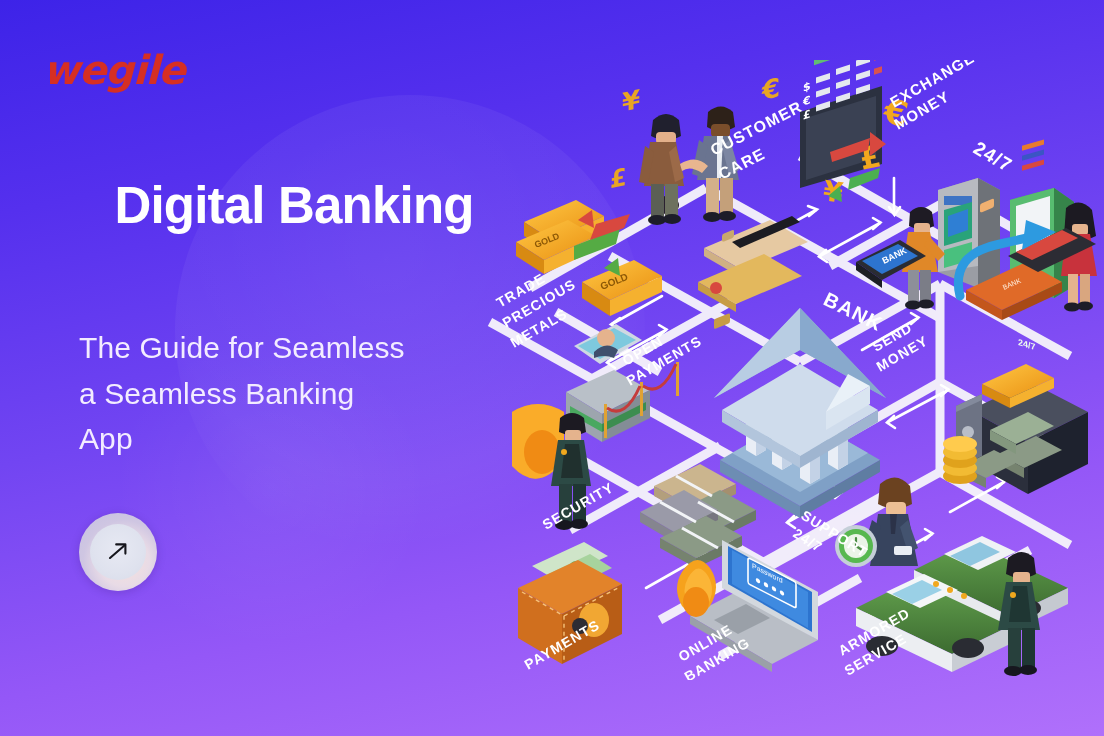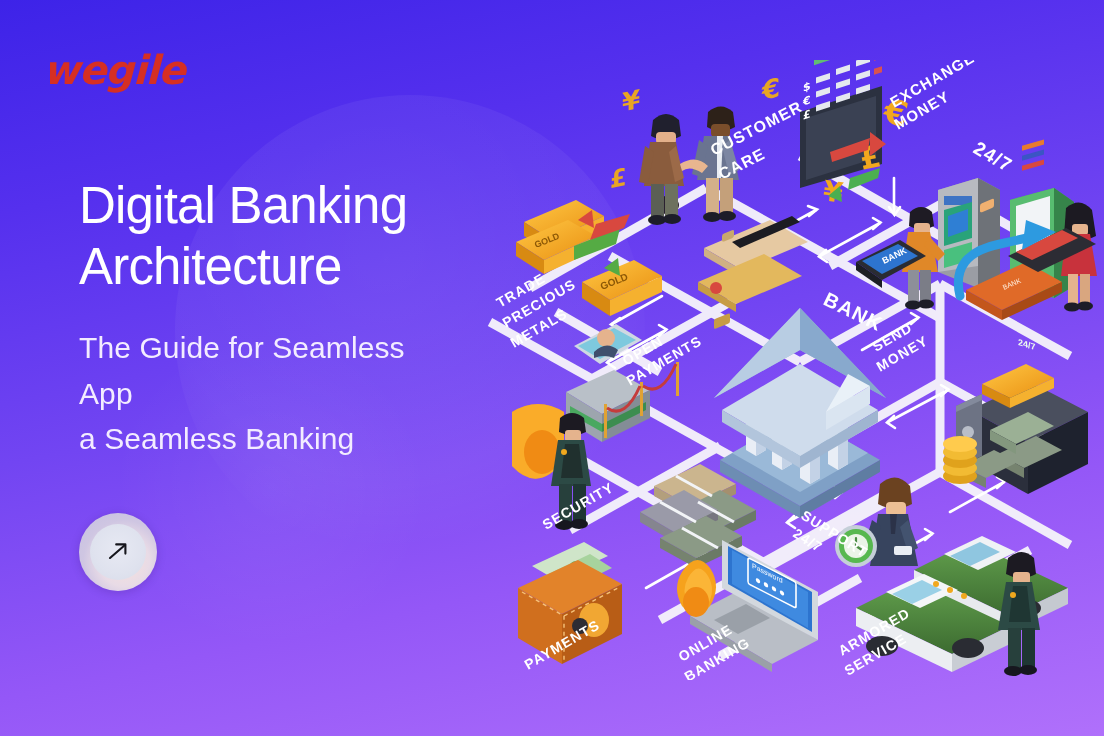--- a/index.html
+++ b/index.html
@@ -45,24 +45,25 @@
     transform: skewX(-4deg);
     line-height: 1;
   }
 
   
   .headline {
     position: absolute;
     left: 79px; top: 176px;
     width: 430px;
     font-size: 51px;
-    font-weight: 400;
+    font-weight: 700;
     line-height: 1.19;
     color: #ffffff;
     letter-spacing: -0.8px;
+    text-align: center;
   }
   .subhead {
     position: absolute;
     left: 79px; top: 325px;
     width: 400px;
     font-size: 30px;
     font-weight: 300;
     line-height: 1.52;
     color: #f3ecff;
     letter-spacing: 0.1px;
@@ -102,27 +103,26 @@
 
 <div id="page">
 
   <div class="bg-glow"></div>
   <div class="bg-glow2"></div>
 
   <div class="logo">wegile</div>
 
   <div class="headline">
     <div>Digital Banking</div>
-    <div>Architecture</div>
   </div>
 
   <div class="subhead">
     <div>The Guide for Seamless</div>
+    <div>a Seamless Banking</div>
     <div>App</div>
-    <div>a Seamless Banking</div>
   </div>
 
   <div class="cta">
     <div class="cta-inner">
       <svg width="30" height="30" viewBox="0 0 30 30">
         <g stroke="#16161c" stroke-width="2.1" fill="none" stroke-linecap="round" stroke-linejoin="round">
           <line x1="7" y1="21" x2="22" y2="8"></line>
           <polyline points="13.2,7.4 22.4,7.4 22.4,16.6"></polyline>
         </g>
       </svg>

